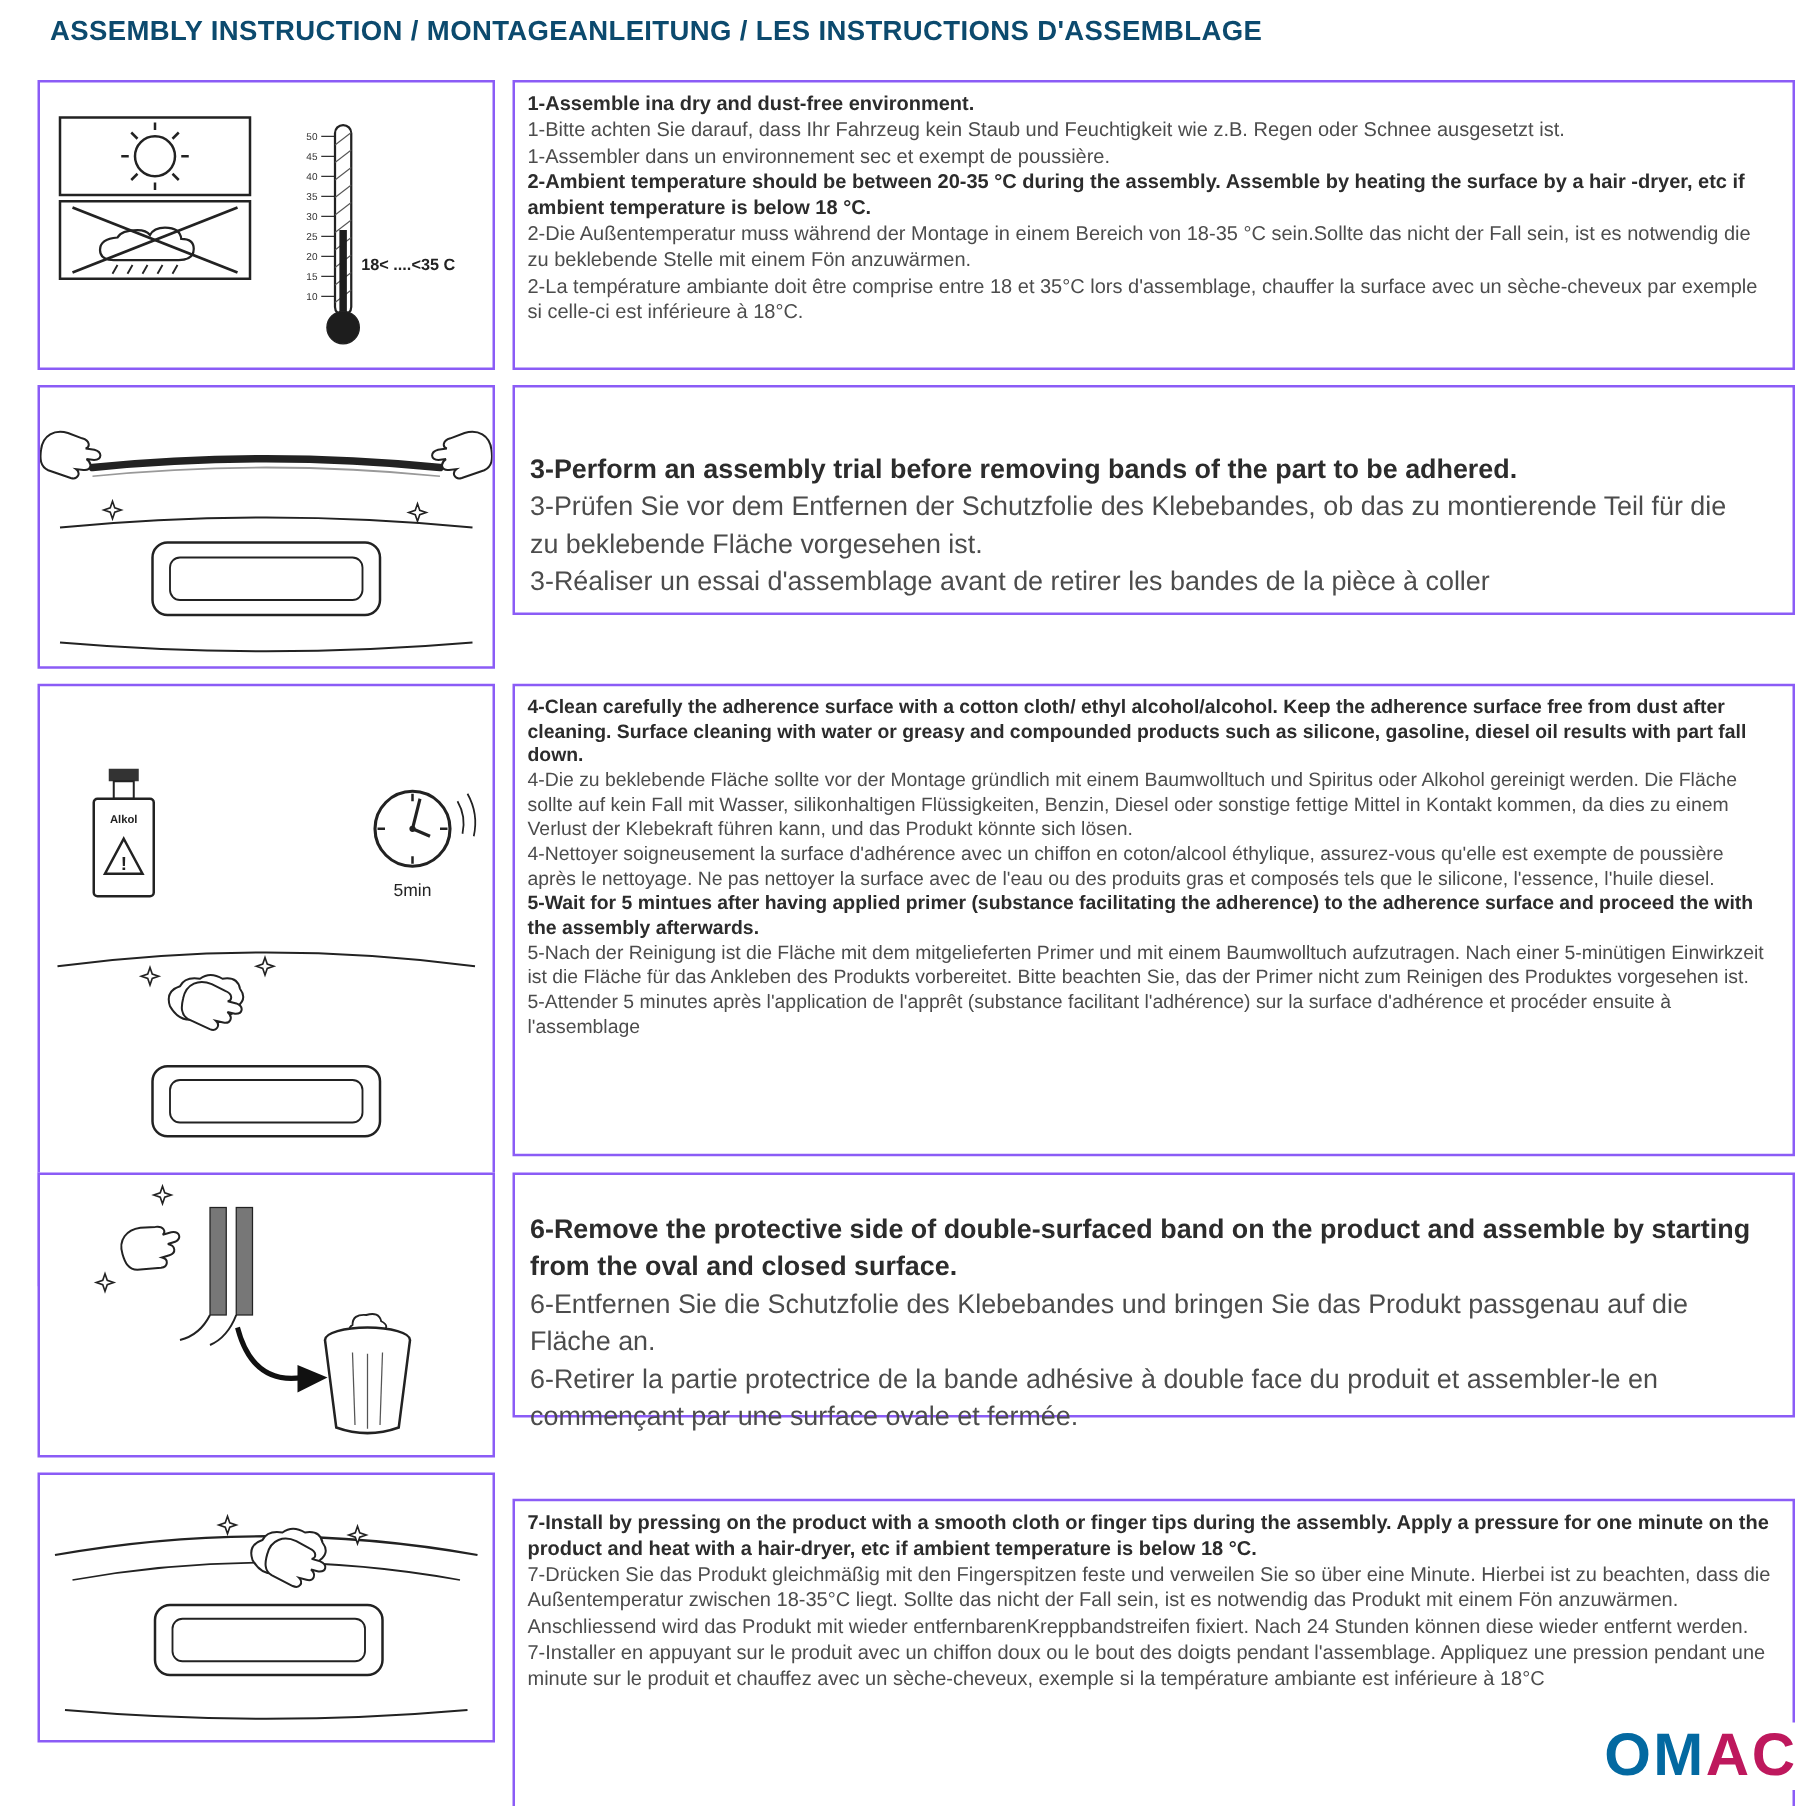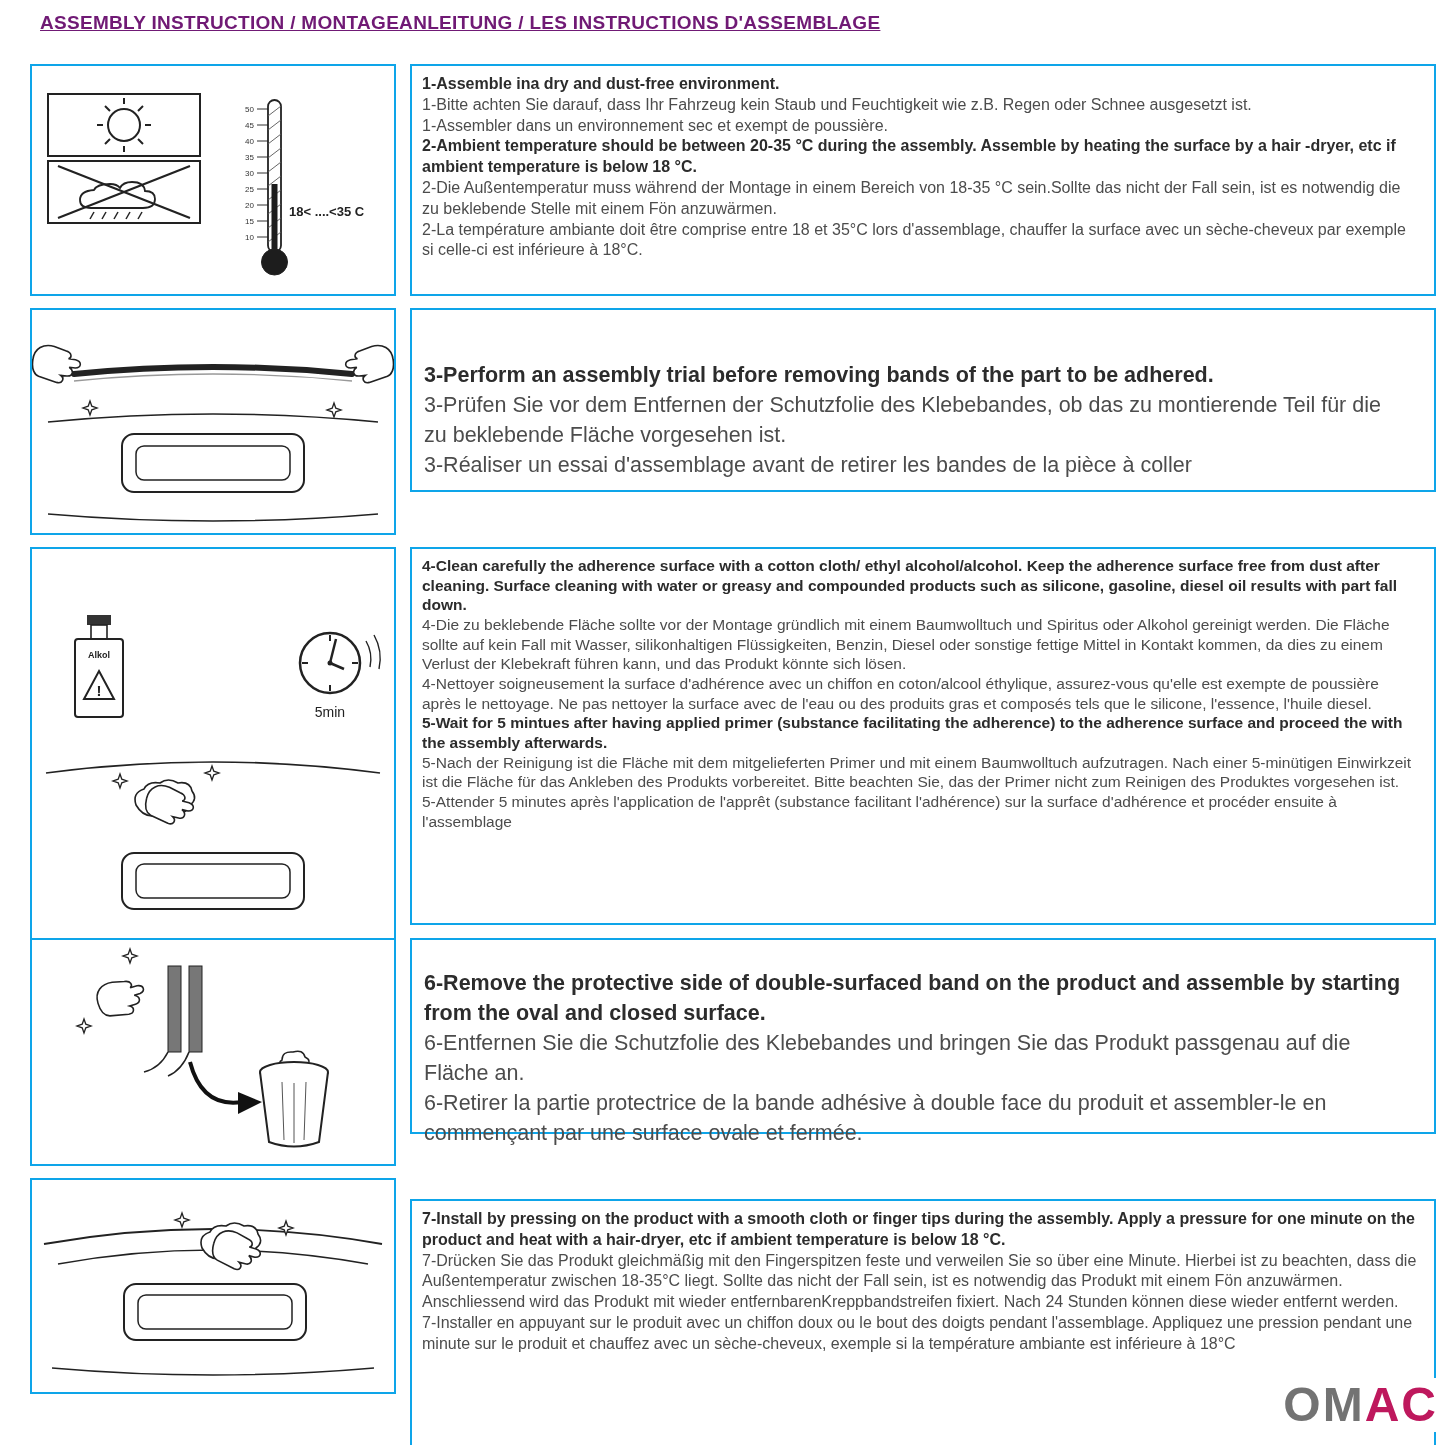--- a/index.html
+++ b/index.html
@@ -2,40 +2,40 @@
 <html><head>
 <meta charset="utf-8">
 <style>
   html,body{margin:0;padding:0;background:#ffffff;}
   .page{
     position:relative;width:1445px;height:1445px;background:#fff;
     font-family:"Liberation Sans",sans-serif;overflow:hidden;
   }
   .title{
     position:absolute;left:40px;top:12px;width:1395px;
-    font-size:19px;font-weight:700;color:#701a75;letter-spacing:0.3px;white-space:nowrap;text-decoration:underline;
+    font-size:22px;font-weight:700;color:#0c4a6e;letter-spacing:0.3px;white-space:nowrap;
   }
-  .box{position:absolute;border:2px solid #0ea5e9;background:#fff;box-sizing:border-box;}
+  .box{position:absolute;border:2px solid #8b5cf6;background:#fff;box-sizing:border-box;}
   .illus{display:flex;align-items:flex-start;justify-content:flex-start;}
   .illus svg{display:block;width:100%;height:100%;}
   .txt{color:#4c4c4c;}
   .txt p{margin:0;}
   .txt .b{font-weight:700;color:#2c2c2c;}
   .gap{margin-top:13px;}
   .s-small{font-size:16px;line-height:1.3;padding:8px 16px 0 10px;}
   .s-xsmall{font-size:15.5px;line-height:1.27;padding:7px 14px 0 10px;}
   .s-big{font-size:21.5px;line-height:1.4;}
   .pad-s2{padding:50px 26px 0 12px;}
   .pad-s4{padding:28px 26px 0 12px;}
   .logo{
     position:absolute;left:1168px;top:1378px;width:270px;height:54px;background:#fff;
     display:flex;align-items:center;justify-content:flex-end;
     font-weight:700;font-size:48px;letter-spacing:2px;line-height:1;
   }
-  .lg-black{color:#737373;}
+  .lg-black{color:#0369a1;}
   .lg-red{color:#be185d;}
   svg text{font-family:"Liberation Sans",sans-serif;}
 </style>
 </head>
 <body>
 
 <div class="page">
 
   <svg width="0" height="0" style="position:absolute" aria-hidden="true">
     <defs>

